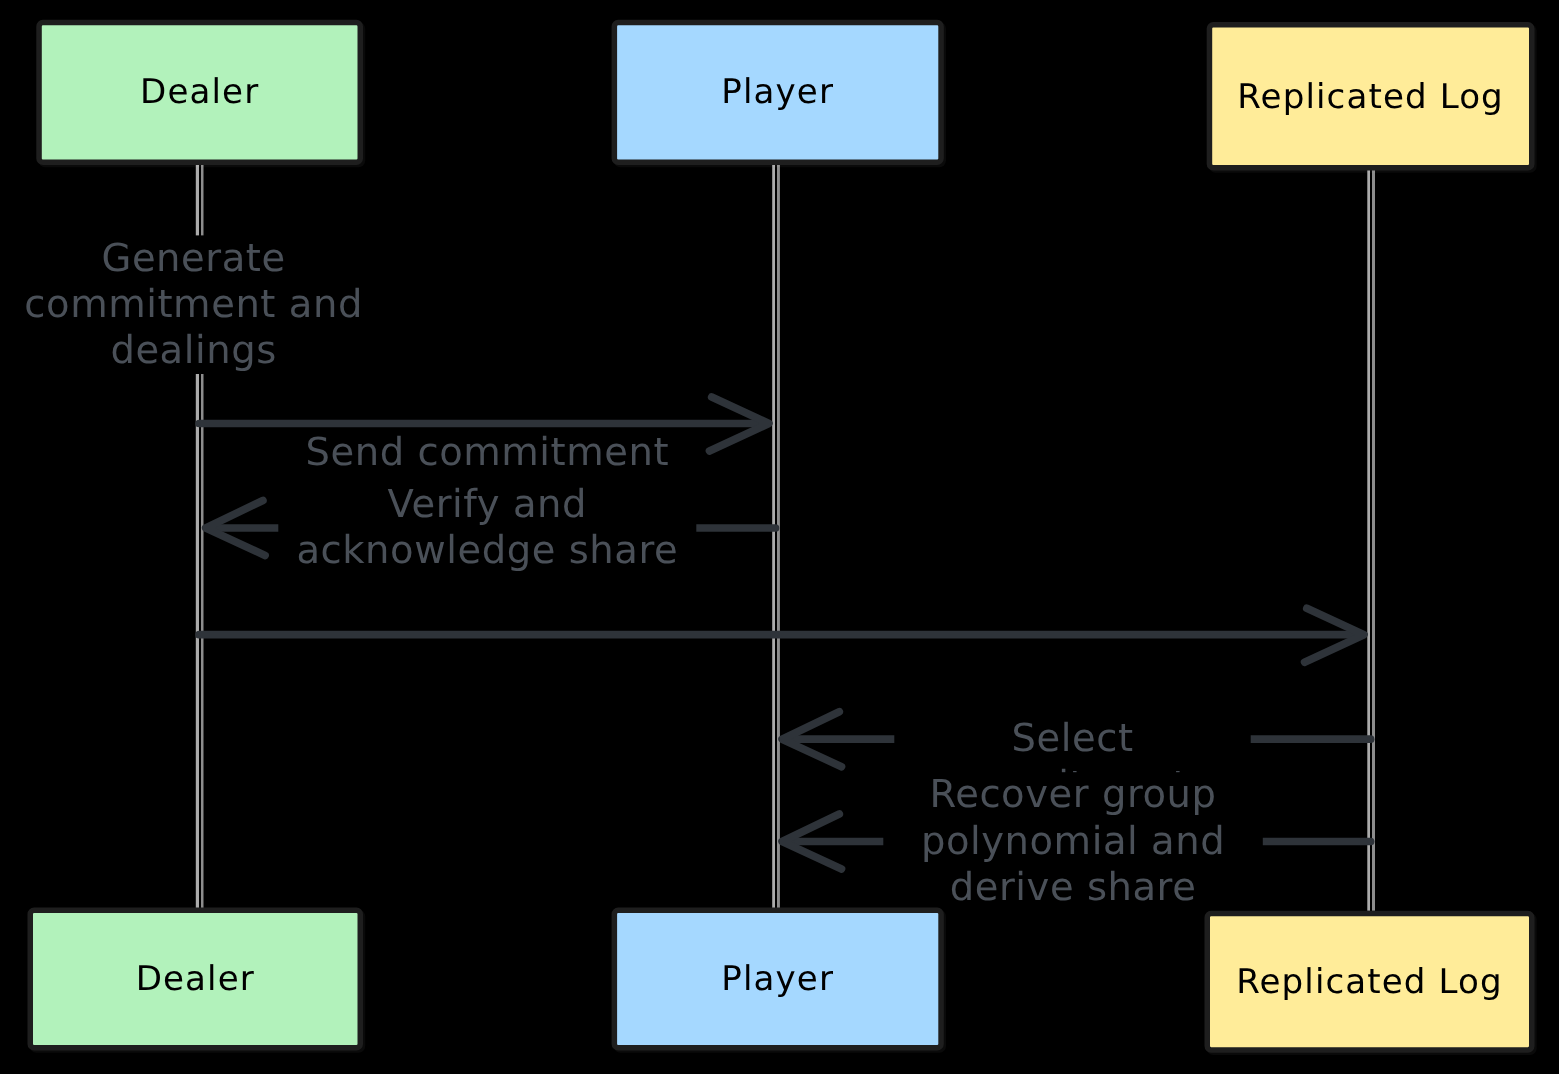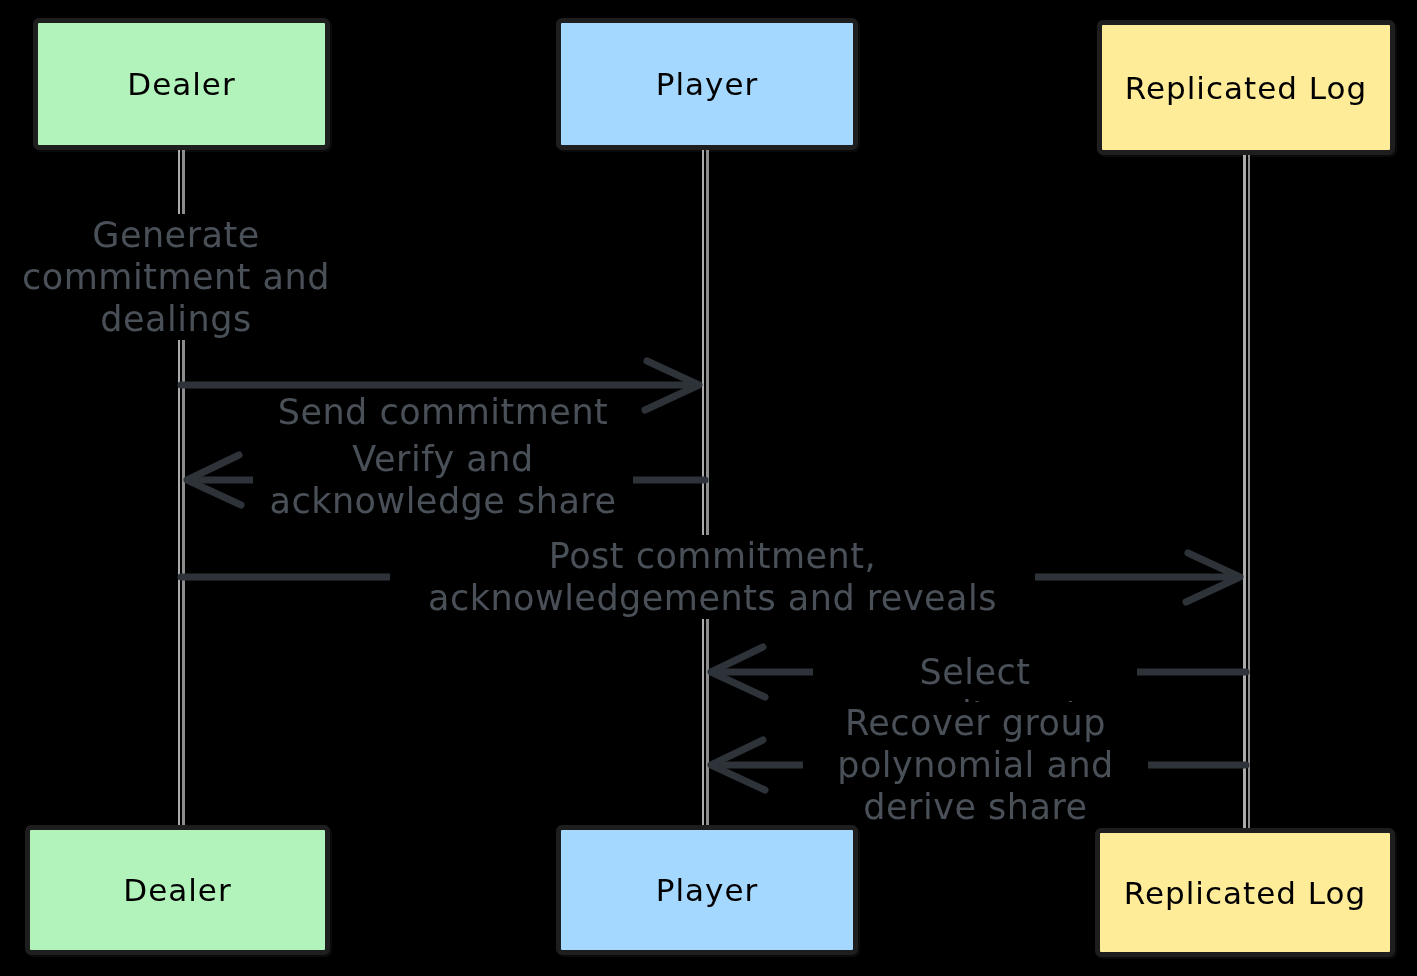--- a/index.html
+++ b/index.html
@@ -98,21 +98,20 @@
       <polyline points="763,740 711,765 765,790"></polyline>
     </g>
   </svg>
 
   <div class="msg-label" style="left:14px; top:214px; width:324px;">Generate commitment and dealings</div>
 
   <div class="msg-label" style="left:263px; top:343px; width:360px;margin-top:48px;">Send commitment and share</div>
 
   <div class="msg-label" style="left:253px; top:438px; width:380px;">Verify and acknowledge share</div>
 
-  <div class="msg-label" style="left:390px; top:535px; width:645px;">Post commitment, acknowledgements and reveals</div>
 
   <div class="msg-label" style="left:813px; top:651px; width:324px;">Select commitments</div>
 
   <div class="msg-label" style="left:803px; top:702px; width:345px;">Recover group polynomial and derive share</div>
 
   <div class="actor-box" style="left: 33px; top: 18px; width: 297px; height: 132px; background-color: rgb(178, 242, 187);">
     <span class="actor-label">Dealer</span>
   </div>
   <div class="actor-box" style="left: 556px; top: 18px; width: 302px; height: 132px; background-color: rgb(165, 216, 255);">
     <span class="actor-label">Player</span>

